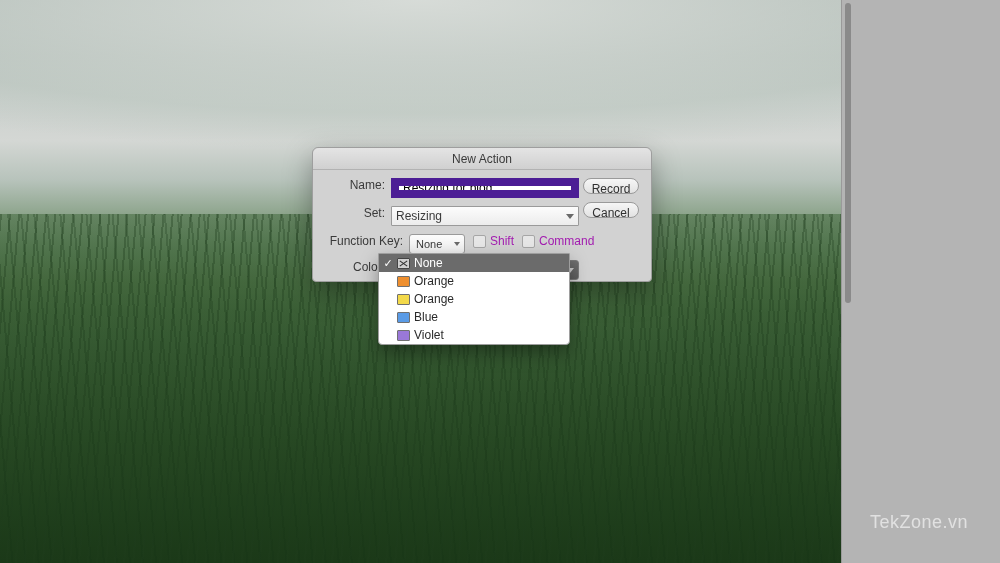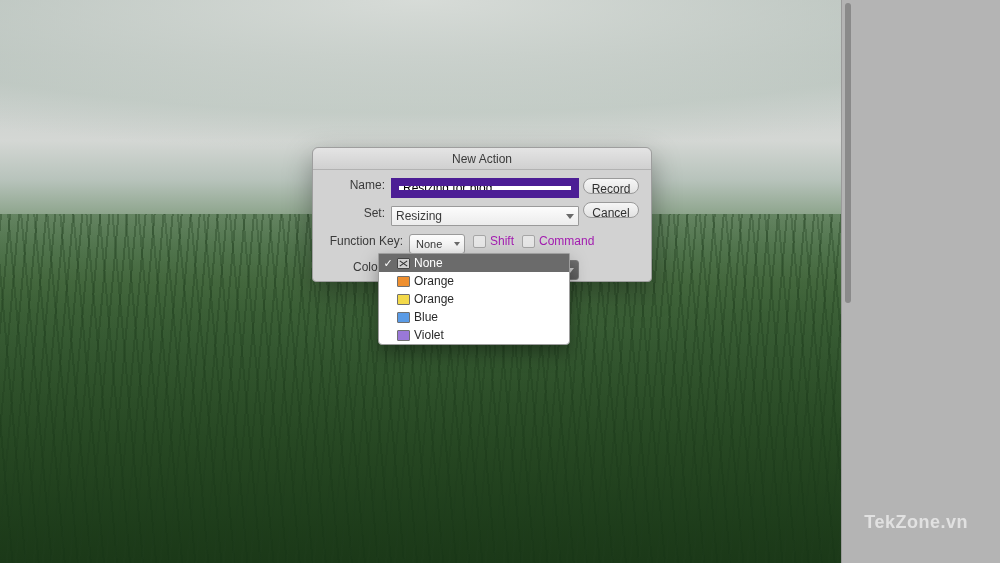--- a/index.html
+++ b/index.html
@@ -28,21 +28,21 @@
     repeating-linear-gradient(85deg, rgba(20,50,20,0.25) 0 2px, transparent 2px 13px),
     linear-gradient(to bottom, rgba(60,100,55,0.5), rgba(25,55,22,0.9));
 }
 
 
 .rail { position:absolute; top:0; right:0; width:159px; height:563px; background:#b4b4b4; border-left:1px solid #9a9a9a; }
 .rail .scroll-track { position:absolute; top:3px; left:3px; width:6px; height:556px; background:transparent; }
 .rail .scroll-thumb { position:absolute; top:3px; left:3px; width:6px; height:300px; background:#8a8a8a; border-radius:3px; }
 
 
-.watermark { position:absolute; right:32px; bottom:30px; color:#e6e6e6; font-size:18px; letter-spacing:0.5px; opacity:0.9;font-weight:bold; }
+.watermark { position:absolute; right:32px; bottom:30px; color:#e6e6e6; font-size:18px; letter-spacing:0.5px; opacity:0.9; }
 
 
 .dialog {
   position:absolute; left:312px; top:147px; width:340px; height:135px;
   background:#d2d2d2; border:1px solid #9e9e9e; border-radius:6px 6px 4px 4px;
   box-shadow: 0 10px 28px rgba(0,0,0,0.35);
 }
 .dialog .titlebar {
   height:22px; line-height:22px; text-align:center; font-size:12px; color:#3a3a3a;
   background:linear-gradient(#e4e4e4,#d0d0d0); border-bottom:1px solid #b2b2b2;

